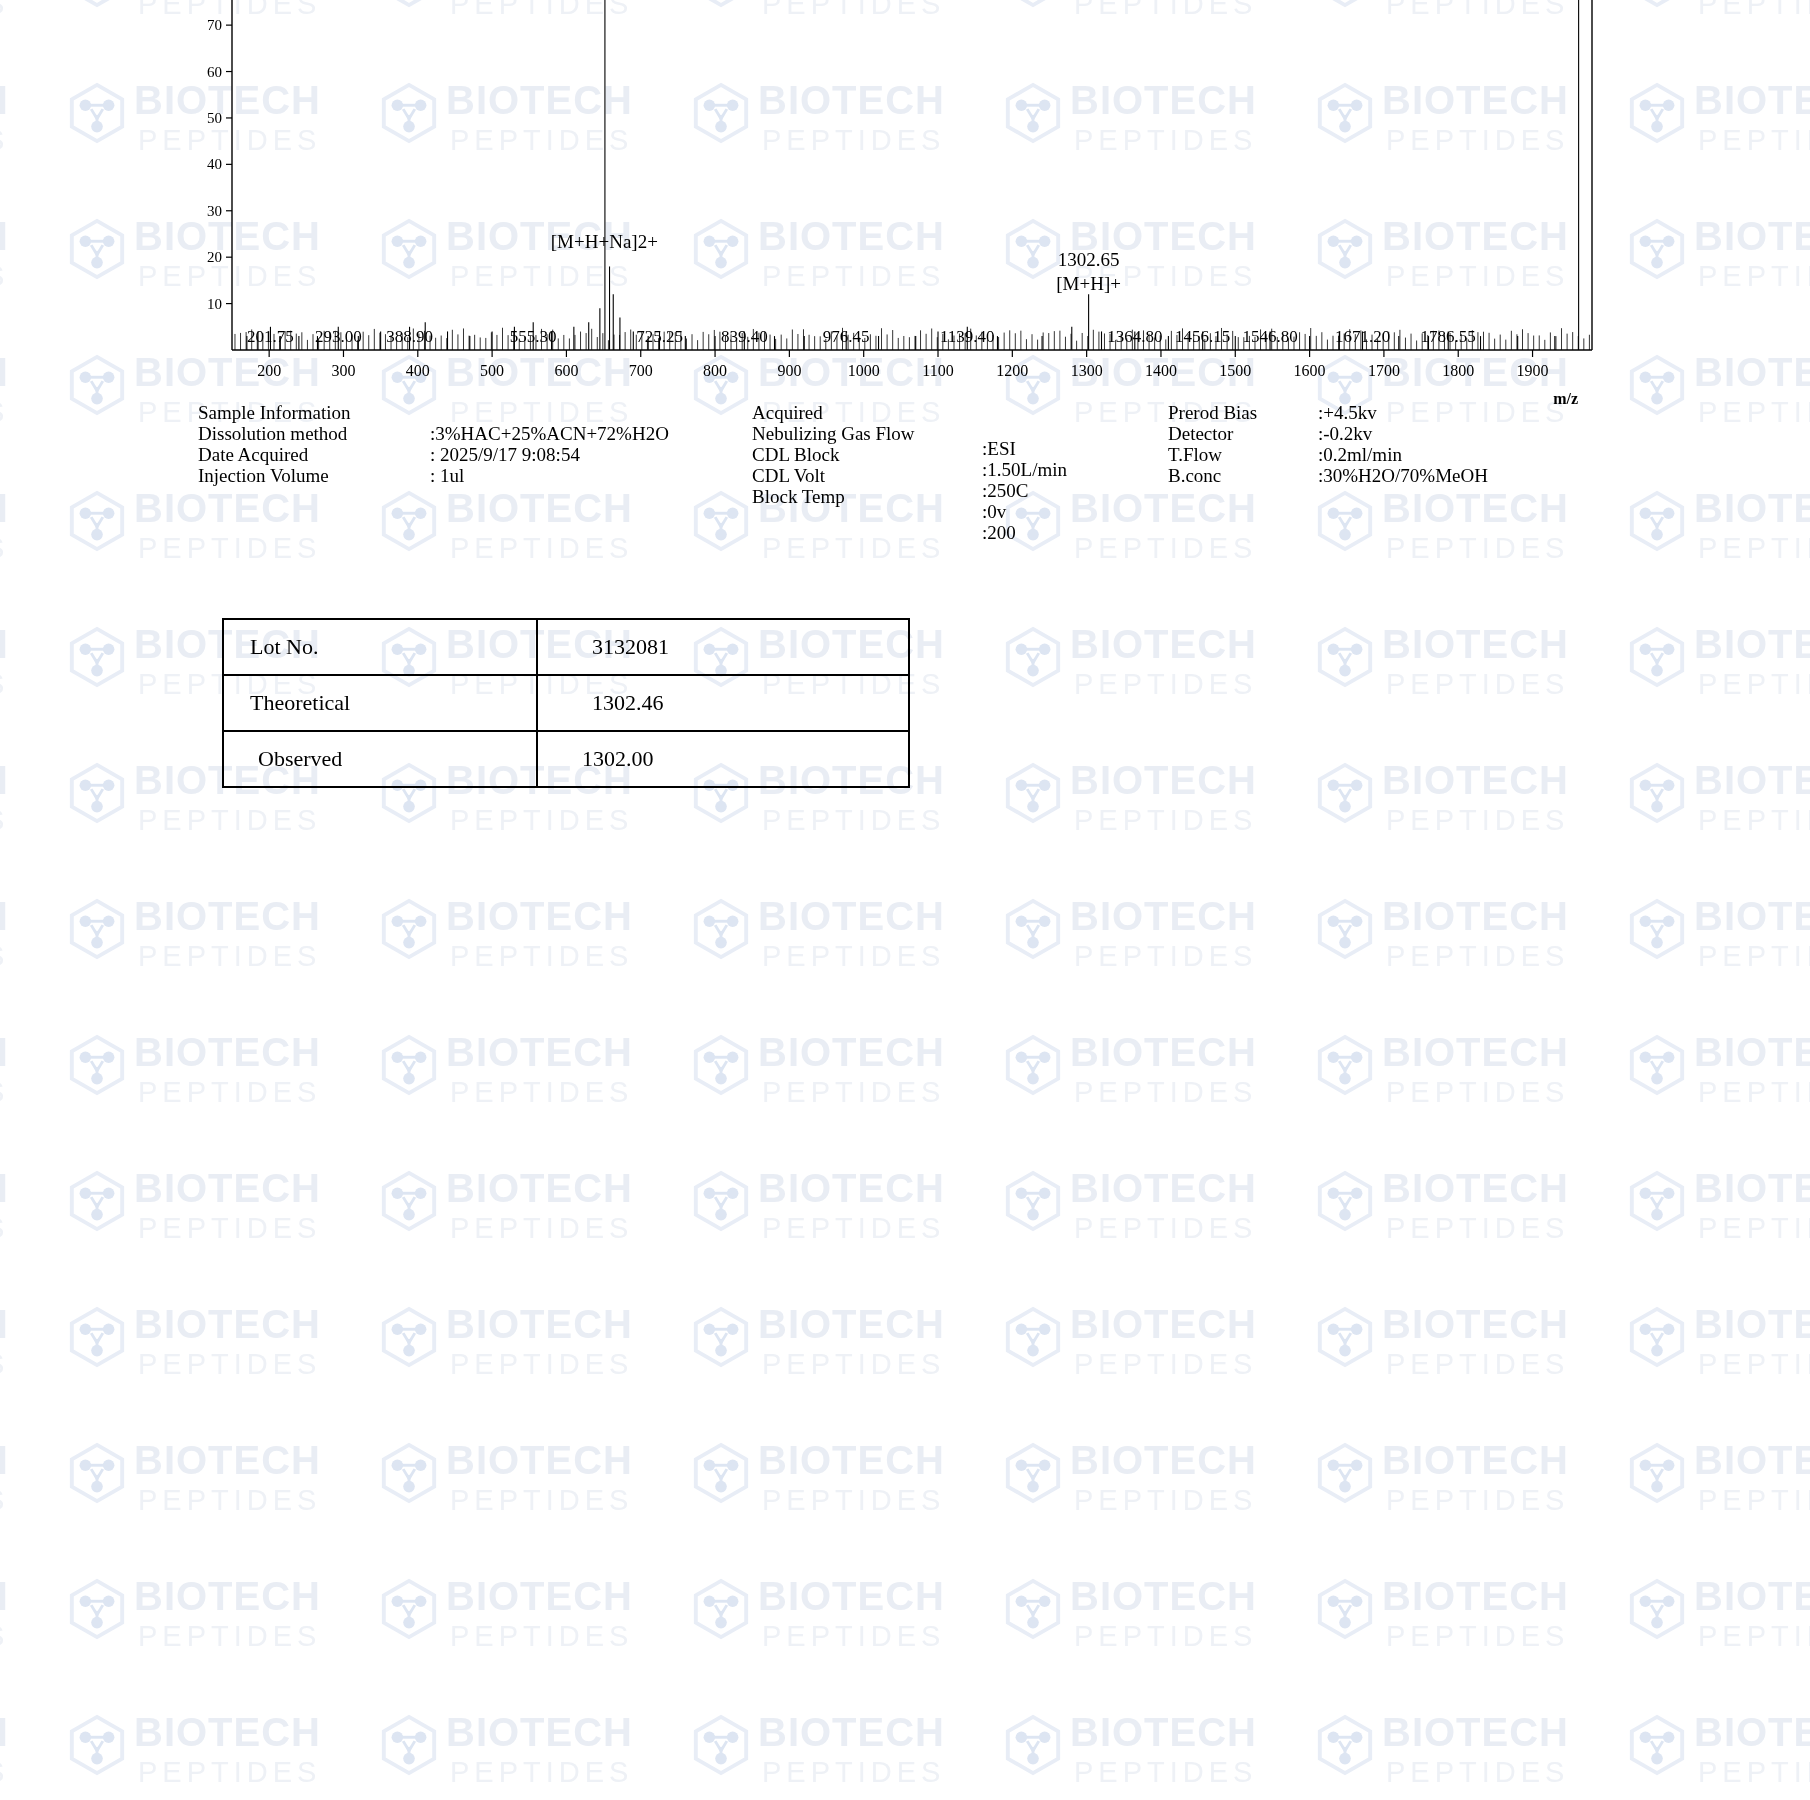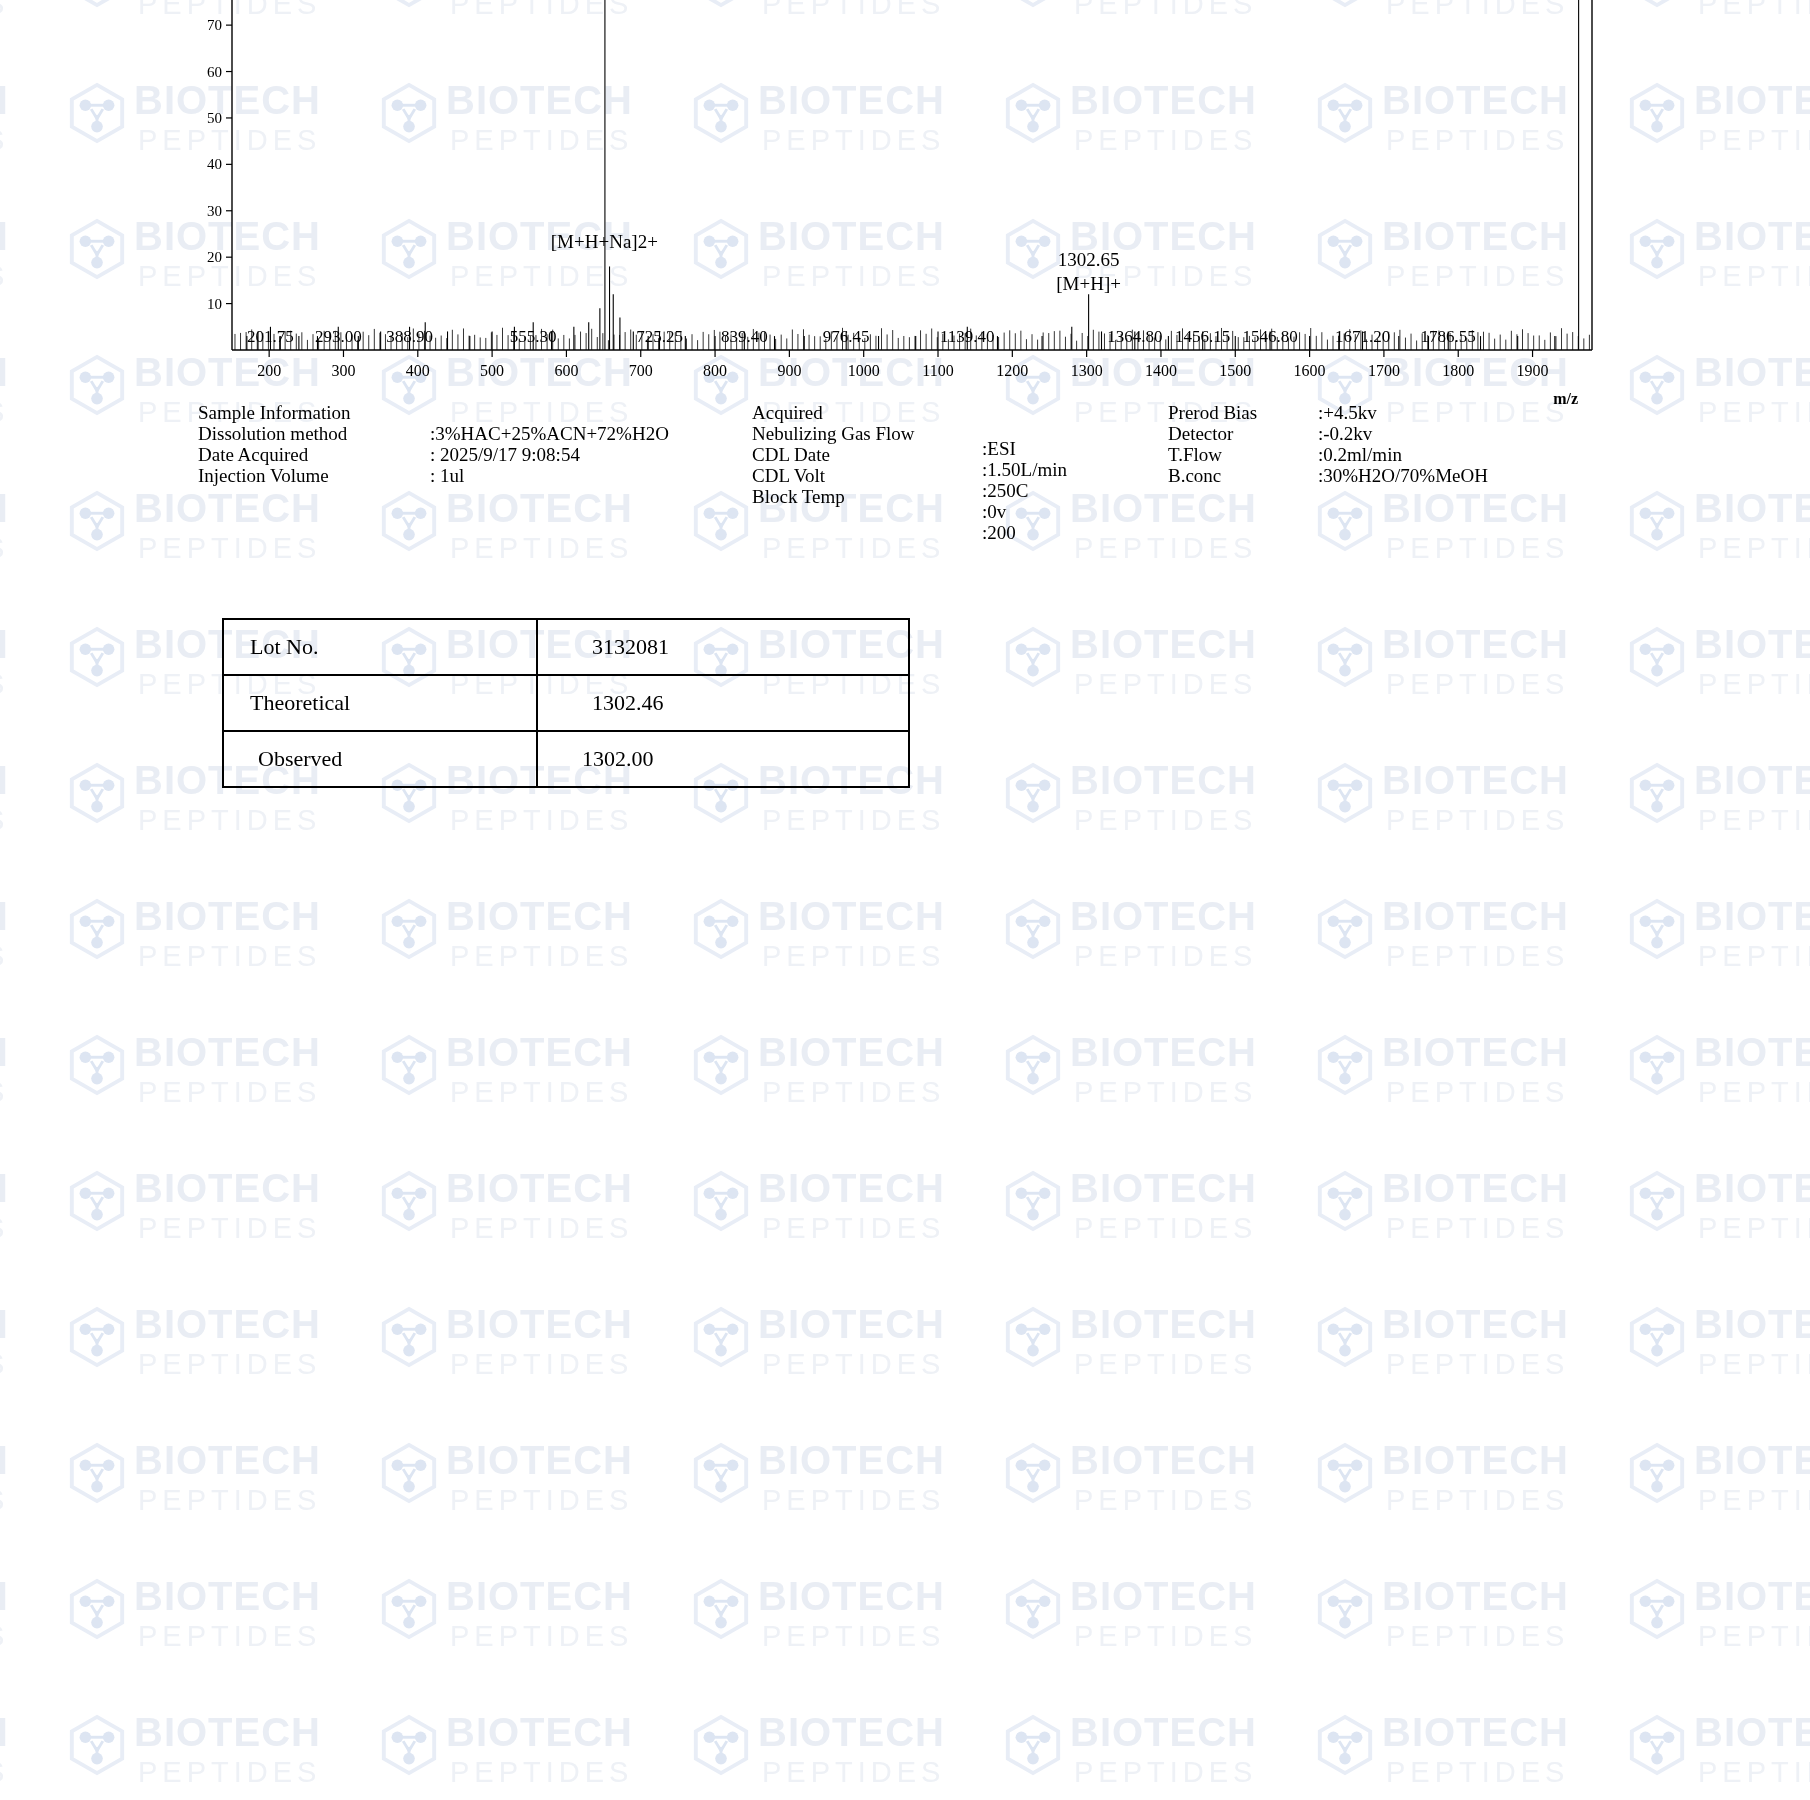--- a/index.html
+++ b/index.html
@@ -1756,21 +1756,21 @@
     <div class="param-col" id="col-interface">
       <div class="param-row">
         <span class="param-label">Acquired</span>
         <span class="param-value">:ESI</span>
       </div>
       <div class="param-row">
         <span class="param-label">Nebulizing Gas Flow</span>
         <span class="param-value">:1.50L/min</span>
       </div>
       <div class="param-row">
-        <span class="param-label">CDL Date</span>
+        <span class="param-label">CDL Block</span>
         <span class="param-value">:250C</span>
       </div>
       <div class="param-row">
         <span class="param-label">CDL Volt</span>
         <span class="param-value">:0v</span>
       </div>
       <div class="param-row">
         <span class="param-label">Block Temp</span>
         <span class="param-value">:200</span>
       </div>

